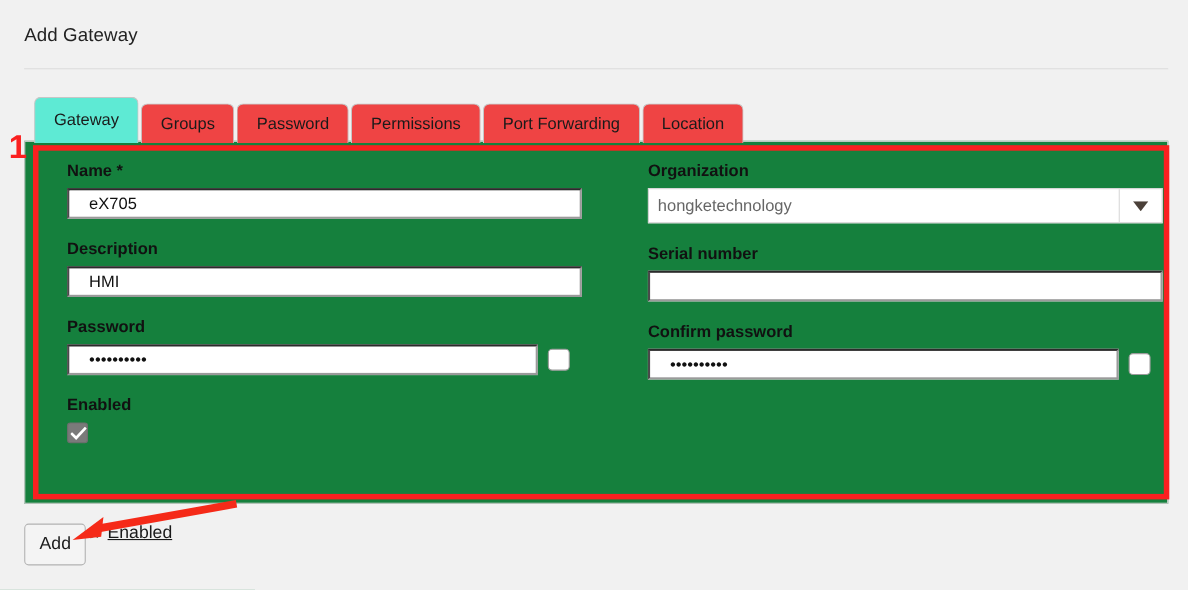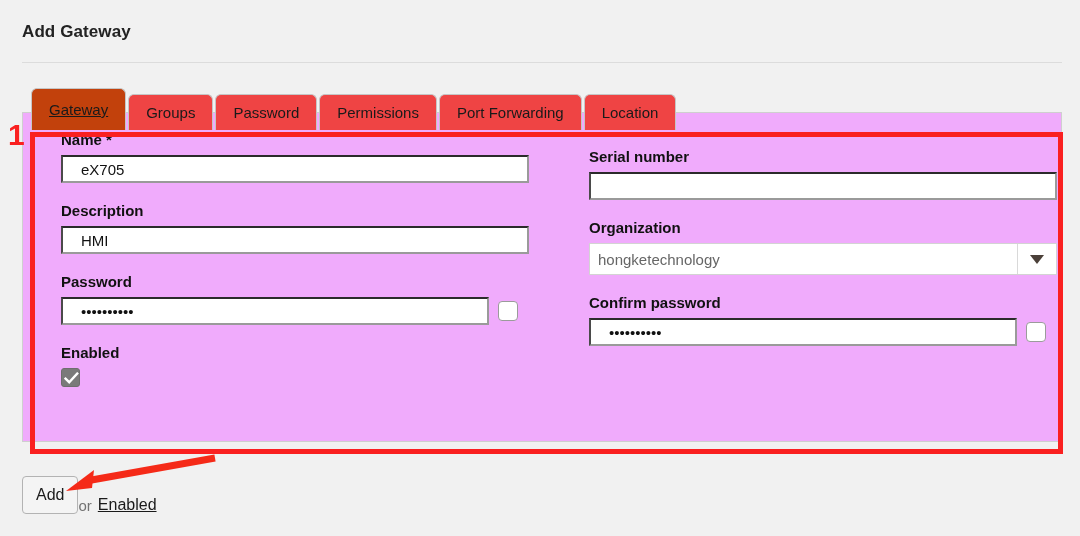--- a/index.html
+++ b/index.html
@@ -23,21 +23,21 @@
     left: 0; top: 0;
     width: 1080px; height: 536px;
     background: #f1f1f1;
   }
 
   .page-title {
     position: absolute;
     left: 22px;
     top: 22px;
     font-size: 17px;
-    font-weight: bold;
+    font-weight: normal;
     color: #222;
     letter-spacing: 0.1px;
   }
 
   .title-rule {
     position: absolute;
     left: 22px;
     top: 62px;
     width: 1040px;
     height: 1px;
@@ -65,36 +65,35 @@
     border-bottom: none;
     border-radius: 6px 6px 0 0;
     margin-right: 2px;
     font-size: 15px;
     color: #1a1a1a;
     box-sizing: border-box;
     white-space: nowrap;
     line-height: 1;
   }
   .tab.active {
-    background: #c2410c;
+    background: #5eead4;
     height: 42px;
     border-color: #c6c6c6;
     position: relative;
     z-index: 5;
-    text-decoration: underline;
   }
 
   
   .panel {
     position: absolute;
     left: 22px;
-    top: 112px;
+    top: 128px;
     width: 1040px;
     height: 330px;
-    background: #f0abfc;
+    background: #15803d;
     border: 1px solid #cfcfcf;
     box-sizing: border-box;
   }
 
   .form-grid {
     position: absolute;
     left: 0; top: 0;
     width: 100%;
     height: 100%;
   }
@@ -186,21 +185,21 @@
     left: 2px;
     top: 3px;
   }
 
   
   .actions {
     position: absolute;
     left: 22px;
     top: 476px;
     display: flex;
-    align-items: flex-end;
+    align-items: flex-start;
     height: 38px;
   }
   .btn-add {
     height: 38px;
     min-width: 55px;
     padding: 0 13px;
     background: #f4f4f4;
     border: 1px solid #b3b3b3;
     border-radius: 4px;
     font-family: "Liberation Sans", sans-serif;
@@ -312,37 +311,37 @@
             <svg width="15" height="13" viewBox="0 0 15 13">
               <path d="M1.5 6.6 L5.2 10.2 L13.2 1.6" stroke="#ffffff" stroke-width="2.4" fill="none" stroke-linecap="square"></path>
             </svg>
           </div>
         </div>
 
       </div>
 
       <div class="col-right">
 
-        <div class="field" style="margin-top:17px;">
-          <label class="field-label">Serial number</label>
-          <input class="text-input" type="text" value="" style="">
-        </div>
-
         <div class="field">
           <label class="field-label">Organization</label>
           <div class="select-wrap">
             <div class="select-value">hongketechnology</div>
             <div class="select-arrow">
               <svg width="14" height="9" viewBox="0 0 14 9">
                 <path d="M0 0 L14 0 L7 9 Z" fill="#4b4039"></path>
               </svg>
             </div>
           </div>
         </div>
 
+        <div class="field" style="margin-top:17px;">
+          <label class="field-label">Serial number</label>
+          <input class="text-input" type="text" value="" style="">
+        </div>
+
         <div class="field">
           <label class="field-label">Confirm password</label>
           <div class="pw-row">
             <input class="text-input with-toggle" type="text" value="••••••••••" style="">
             <div class="pw-toggle"></div>
           </div>
         </div>
 
       </div>
 

